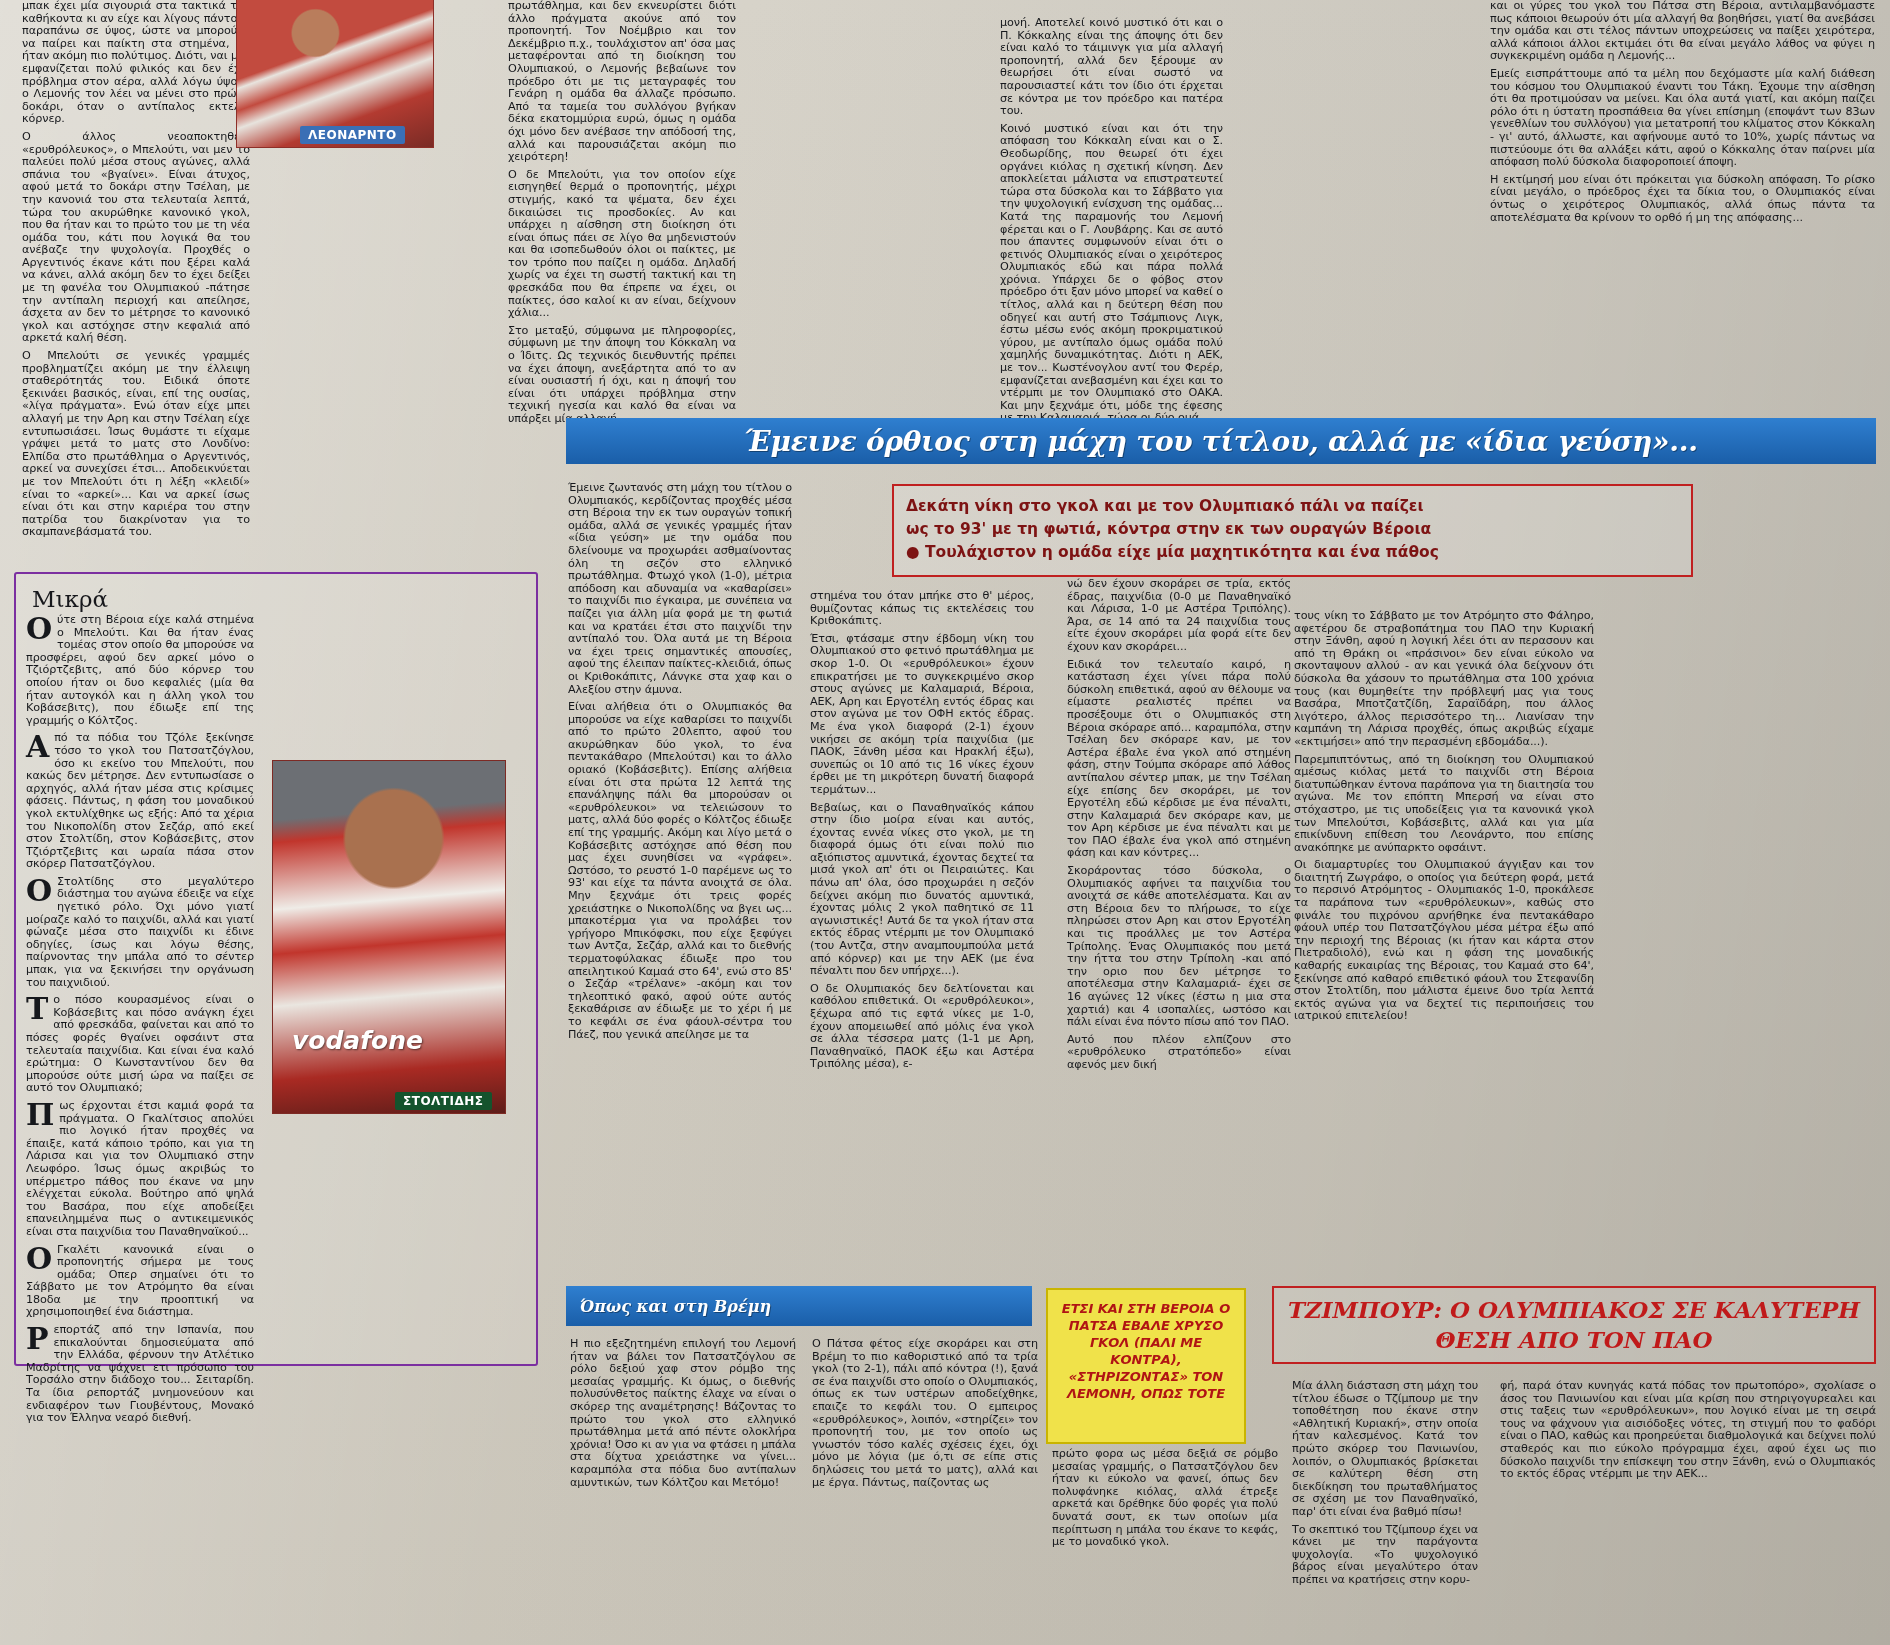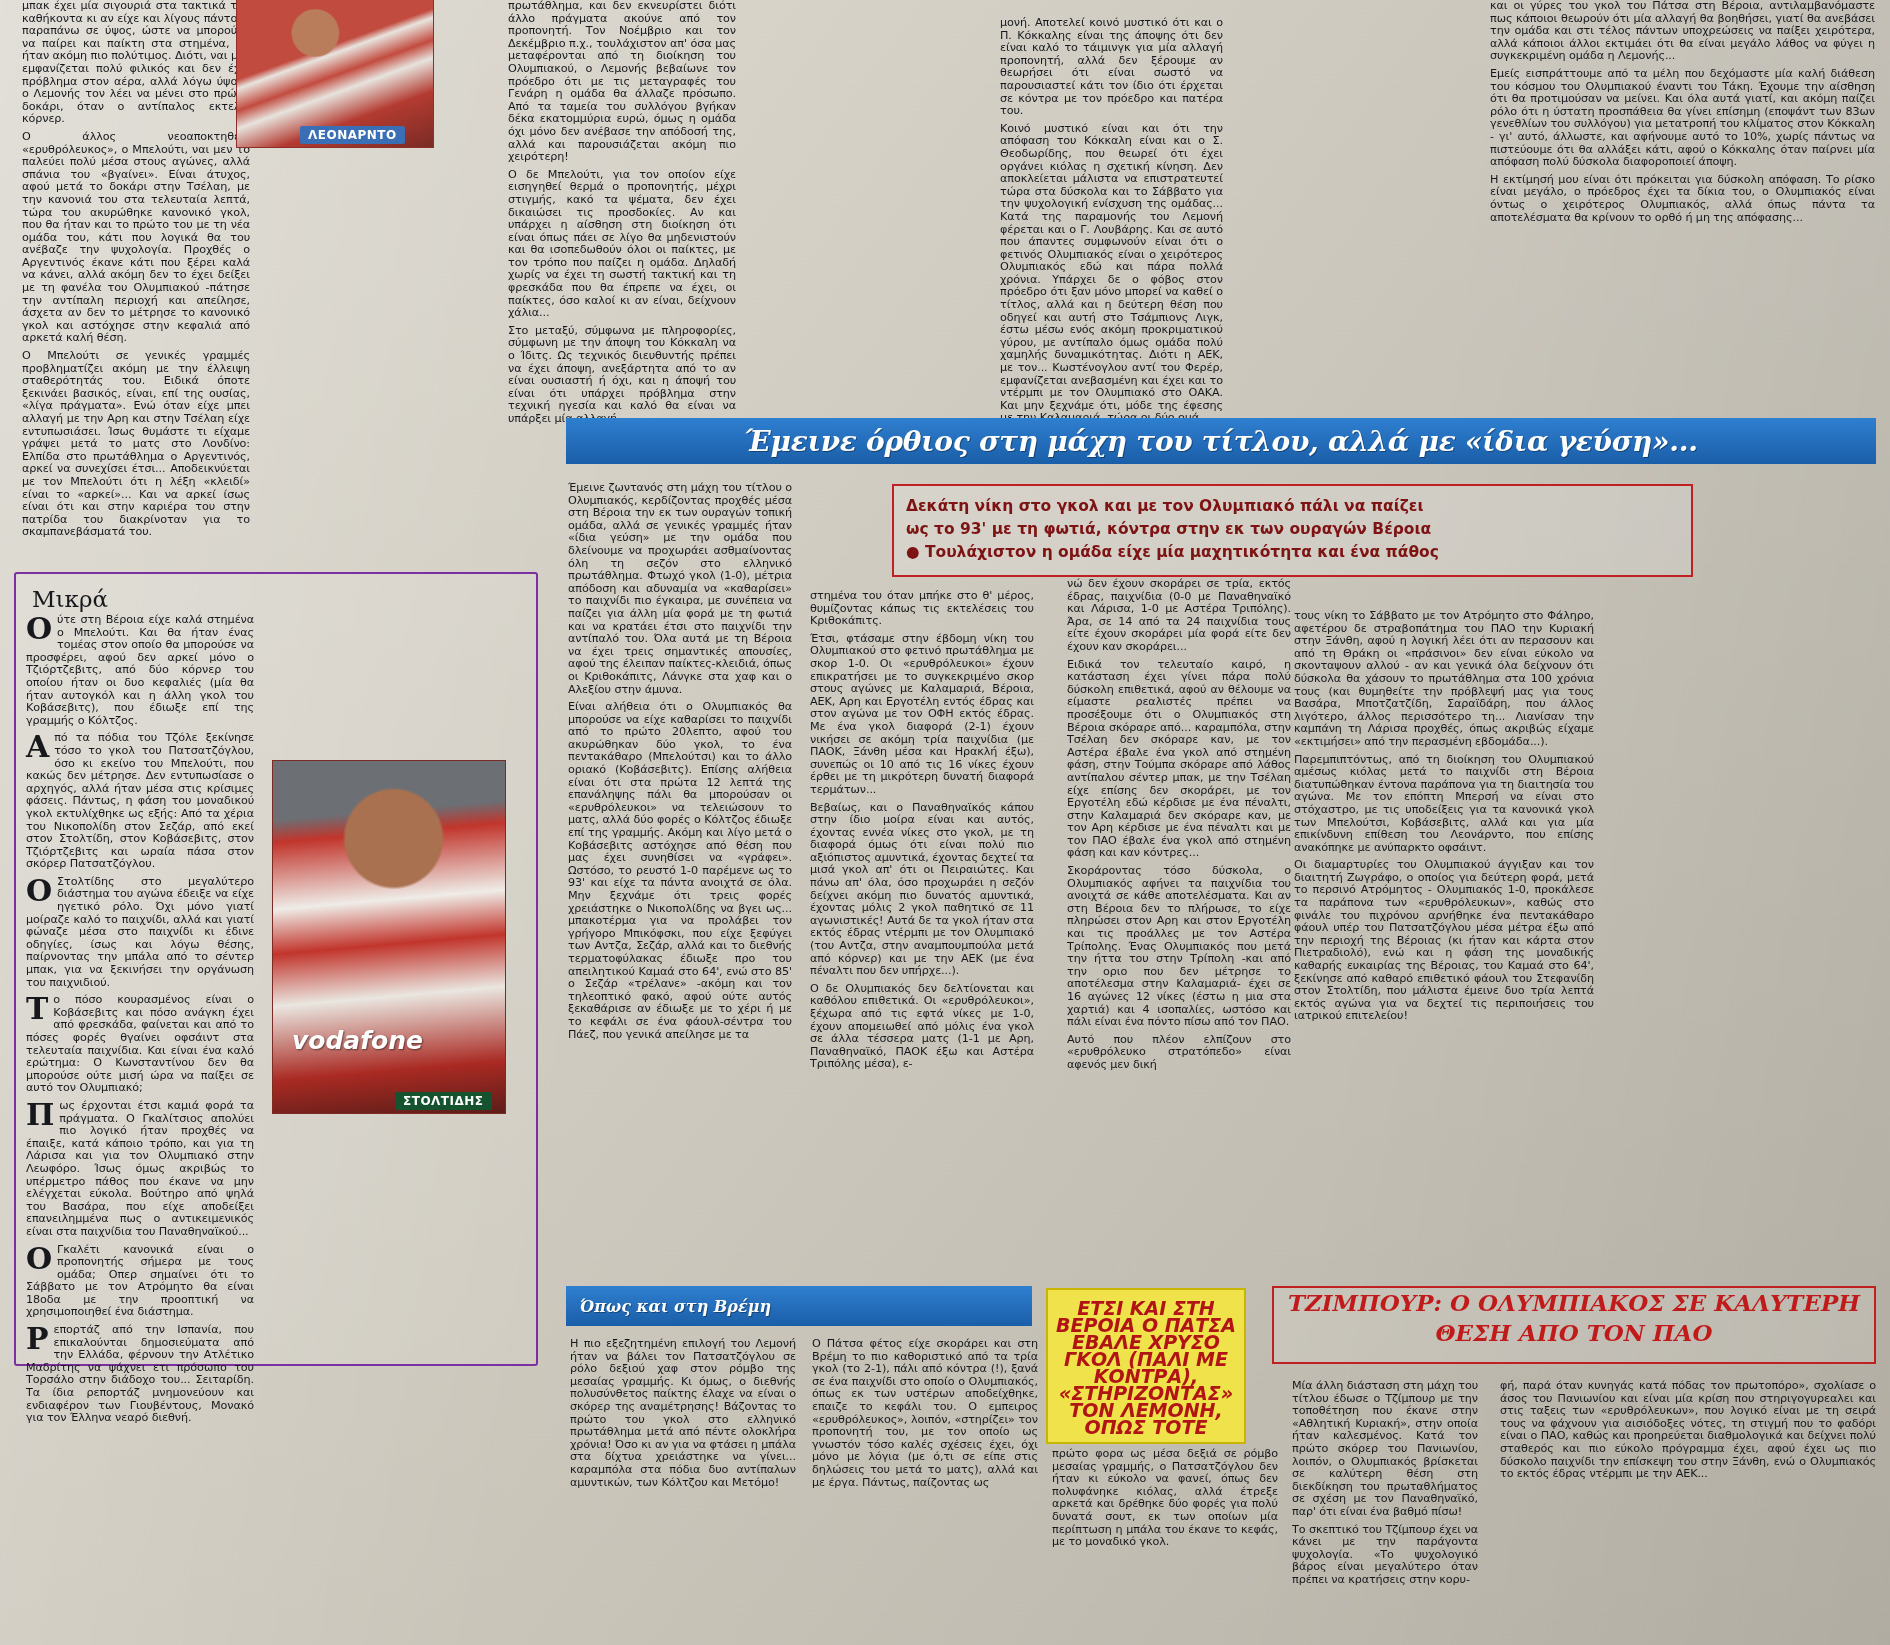--- a/index.html
+++ b/index.html
@@ -211,20 +211,21 @@
   .bot-banner-red {
     position: absolute;
     left: 1272px;
     top: 1286px;
     width: 604px;
     height: 78px;
     border: 2px solid #c02020;
     background: rgba(255,255,255,0.12);
     box-sizing: border-box;
     display: flex;
+    align-items: center;
     justify-content: center;
     text-align: center;
   }
   .bot-banner-red span {
     color: #c01a1a;
     font-size: 23px;
     font-weight: bold;
     font-style: italic;
     line-height: 30px;
     font-family: "DejaVu Serif", serif;
@@ -237,21 +238,21 @@
     width: 200px;
     height: 156px;
     background: #f0e24a;
     border: 2px solid #c9b400;
     box-sizing: border-box;
     padding: 10px 8px;
   }
   .yellowbox p {
     margin: 0;
     color: #b01414;
-    font-size: 19px;
+    font-size: 13px;
     font-weight: bold;
     font-style: italic;
     line-height: 17px;
     text-align: center;
     font-family: "DejaVu Sans", sans-serif;
   }
 
   .bot-col { position: absolute; width: 226px; }
   .b1 { left: 570px;  top: 1338px; }
   .b2 { left: 812px;  top: 1338px; }

